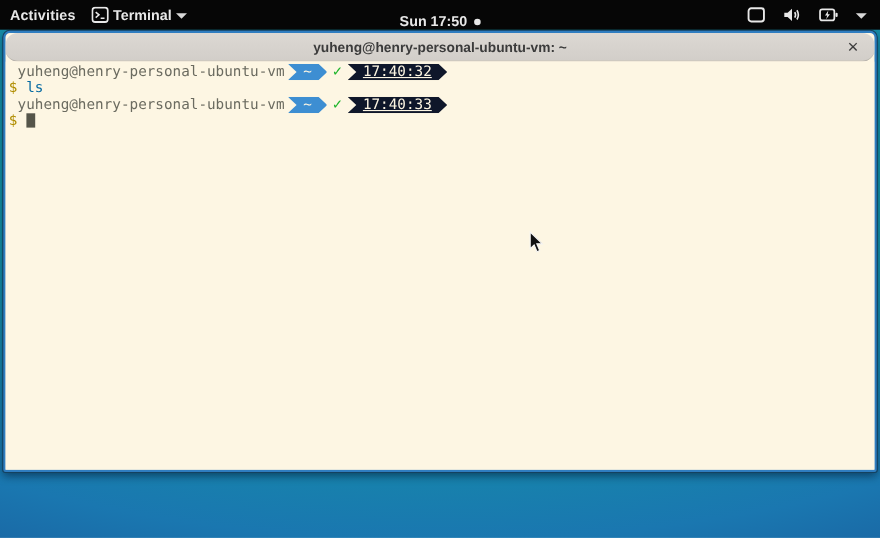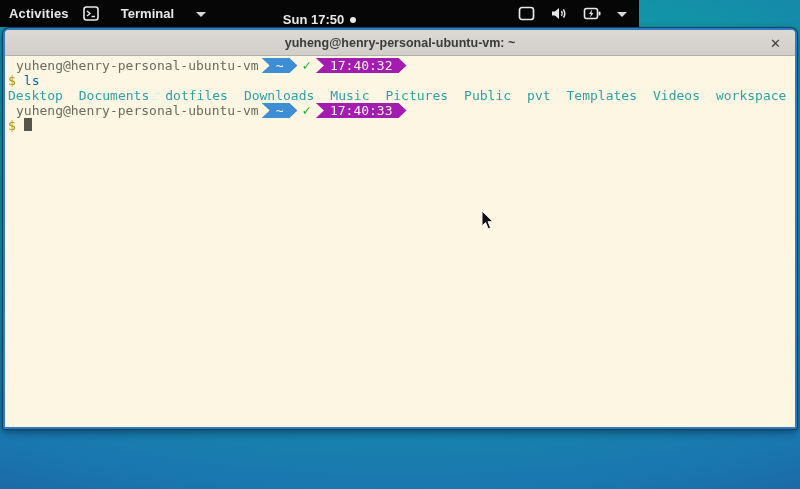--- a/index.html
+++ b/index.html
@@ -6,28 +6,28 @@
   html, body { width: 800px; height: 489px; overflow: hidden; }
   body {
     font-family: "Liberation Sans", sans-serif;
     position: relative;
     background: radial-gradient(ellipse 130% 95% at 50% 32%,
       #0ea7a3 0%, #1295a6 38%, #1a77b0 72%, #1a5c9c 92%, #174f8c 100%);
   }
 
   
   .top-bar {
-    position: absolute; top: 0; left: 0; width: 639px; height: 27px;
+    position: absolute; top: 0; left: 0; width: 800px; height: 27px;
     background: #060606; color: #e8e8e8;
     display: flex; align-items: center;
     font-size: 13px; z-index: 30;
   }
   .tb-left { display: flex; align-items: center; gap: 14px; padding-left: 9px; }
   .activities { font-weight: 700; letter-spacing: .2px; cursor: default; }
-  .app-menu { display: flex; align-items: center; gap: 22px; font-weight: 700; }
+  .app-menu { display: flex; align-items: center; gap: 4px; font-weight: 700; }
   .term-glyph { width: 16px; height: 15px; display: inline-block; }
   .caret-down {
     width: 0; height: 0; display: inline-block;
     border-left: 5px solid transparent; border-right: 5px solid transparent;
     border-top: 5px solid #d8d8d8; margin-top: 2px;
   }
   .tb-center {
     position: absolute; left: 0; right: 0; top: 0; height: 27px;
     display: flex; align-items: flex-end; justify-content: center; gap: 6px;
     font-weight: 700; pointer-events: none;
@@ -44,21 +44,21 @@
     box-shadow: 0 0 0 1px #14415f, 0 3px 8px rgba(0,10,30,.5);
     display: flex; flex-direction: column; overflow: hidden; z-index: 10;
     background: #fdf6e3;
   }
   .titlebar {
     height: 26px; flex: 0 0 26px;
     background: linear-gradient(#dcd8d3, #d2cec9);
     border-bottom: 1px solid #b4b0aa;
     display: flex; align-items: center; justify-content: center;
     position: relative;
-    font-size: 12.5px; font-weight: 700; color: #3b3b3b;
+    font-size: 12.5px; font-weight: 700; color: #3b3b3b; border-radius: 11px;
   }
   .close-btn {
     position: absolute; right: 14px; top: 0; height: 26px;
     display: flex; align-items: center;
     background: none; border: none; font-size: 13px; font-weight: 700;
     color: #3c3c3c; cursor: pointer; font-family: "DejaVu Sans", sans-serif;
   }
 
   .term {
     flex: 1; background: #fdf6e3;
@@ -69,21 +69,21 @@
   .term .row { height: 15px; display: flex; align-items: flex-start; }
   .user-host { color: #6b6b60; margin-left: 8px; }
 
   .pl-seg {
     display: inline-flex; align-items: center; justify-content: center;
     height: 15px; padding: 0 14px; margin-left: 3px;
     clip-path: polygon(0 0, calc(100% - 8px) 0, 100% 50%, calc(100% - 8px) 100%, 0 100%, 8px 50%);
     color: #fdf6e3;
   }
   .pl-blue { background: #3d8ed2; }
-  .pl-dark { background: #a21caf; margin-left: 2px; }
+  .pl-dark { background: #0f172a; margin-left: 2px; text-decoration: underline; }
   .check { color: #1fb52c; font-weight: 700; font-size: 14px; margin: 0 3px 0 5px; }
 
   .sym-yellow { color: #b08d00; }
   .cmd-green  { color: #0369a1; margin-left: 8px; }
   .dir { color: #2f9fa5; margin-right: 16px; }
   .block-cursor {
     display: inline-block; width: 8px; height: 13px;
     background: #55554a; margin-left: 8px; vertical-align: middle;
   }
 
@@ -145,33 +145,20 @@
       <span class="pl-seg pl-blue">~</span>
       <span class="check">✓</span>
       <span class="pl-seg pl-dark">17:40:32</span>
     </div>
 
     <div class="row">
       <span class="sym-yellow">$</span>
       <span class="cmd-green">ls</span>
     </div>
 
-    <div class="row">
-        <span class="dir">Desktop</span>
-        <span class="dir">Documents</span>
-        <span class="dir">dotfiles</span>
-        <span class="dir">Downloads</span>
-        <span class="dir">Music</span>
-        <span class="dir">Pictures</span>
-        <span class="dir">Public</span>
-        <span class="dir">pvt</span>
-        <span class="dir">Templates</span>
-        <span class="dir">Videos</span>
-        <span class="dir">workspace</span>
-      </div>
 
     <div class="row">
       <span class="user-host">yuheng@henry-personal-ubuntu-vm</span>
       <span class="pl-seg pl-blue">~</span>
       <span class="check">✓</span>
       <span class="pl-seg pl-dark">17:40:33</span>
     </div>
 
     <div class="row">
       <span class="sym-yellow">$</span>

